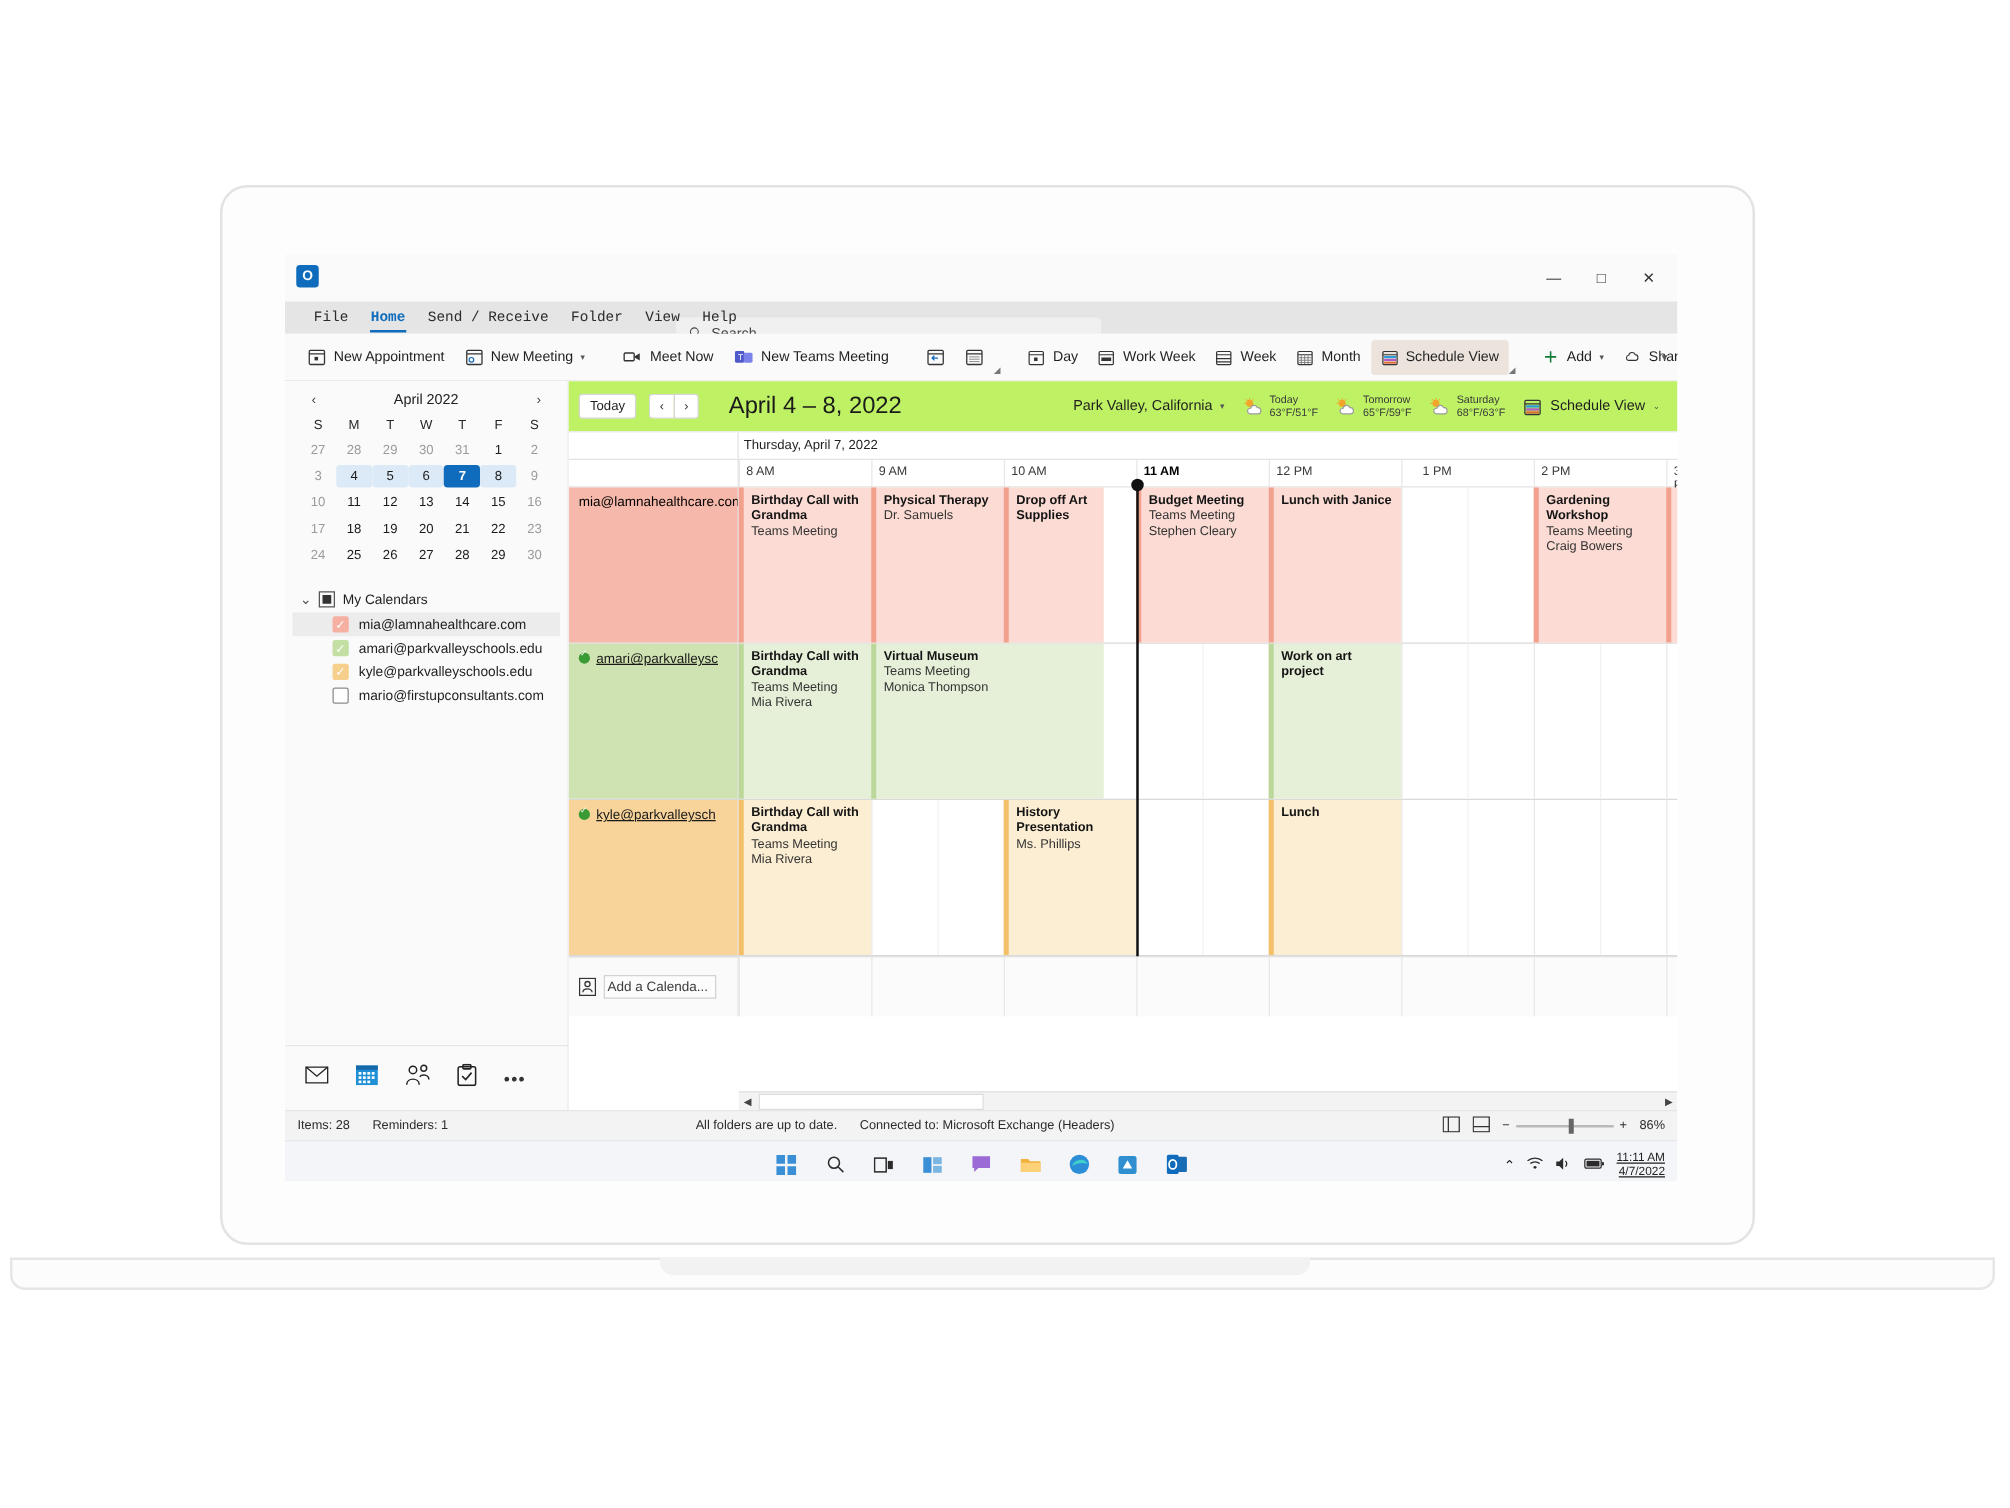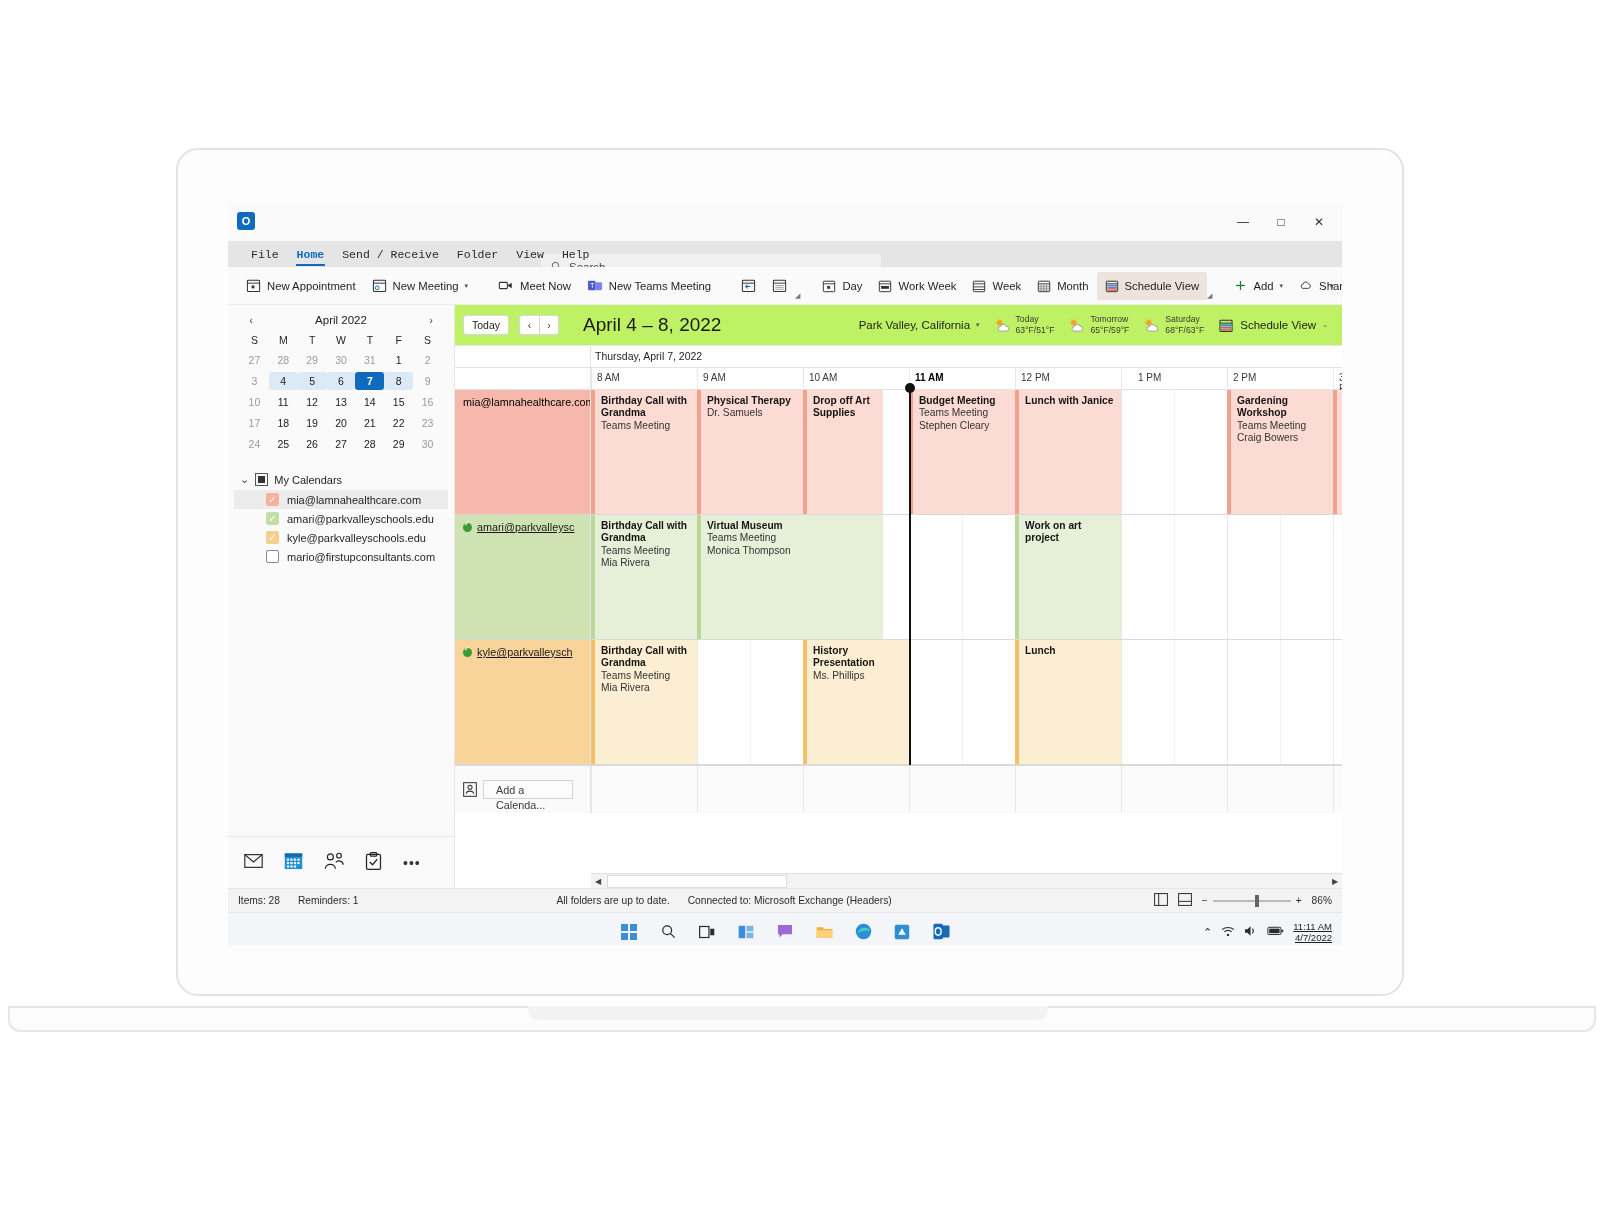--- a/index.html
+++ b/index.html
@@ -219,21 +219,21 @@
   .addcal-row {
     position: absolute; left: 0; right: 0; height: 48px;
     background: #fafafa; border-top: 1px solid #d9d9d9;
   }
   .addcal-box {
     position: absolute; left: 0; top: 0; width: 136px; height: 100%;
     border-right: 1px solid #e3e3e3; display: flex; align-items: center; gap: 6px; padding-left: 8px;
   }
   .addcal-input {
     border: 1px solid #d2d2d2; background: #fcfcfc; font-size: 10.8px; color: #3b3b3b;
-    padding: 2px 12px; width: 90px; height: 19px; line-height: 15px;
+    padding: 2px 2px; width: 90px; height: 19px; line-height: 15px;
   }
 
   
   .hscroll {
     position: absolute; left: 136px; right: 0; bottom: 0; height: 15px;
     background: #f3f3f3; border-top: 1px solid #e0e0e0;
     display: flex; align-items: center;
   }
   .hsb-btn { width: 14px; height: 15px; display: flex; align-items: center; justify-content: center;
              font-size: 8px; color: #444; }

